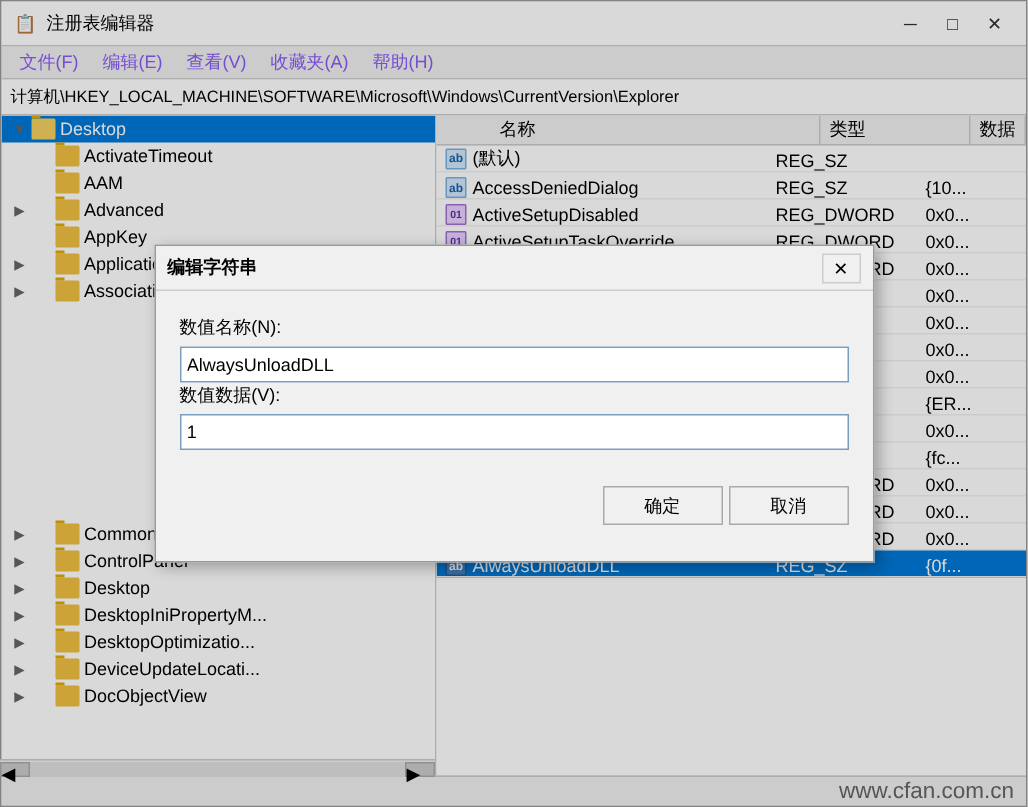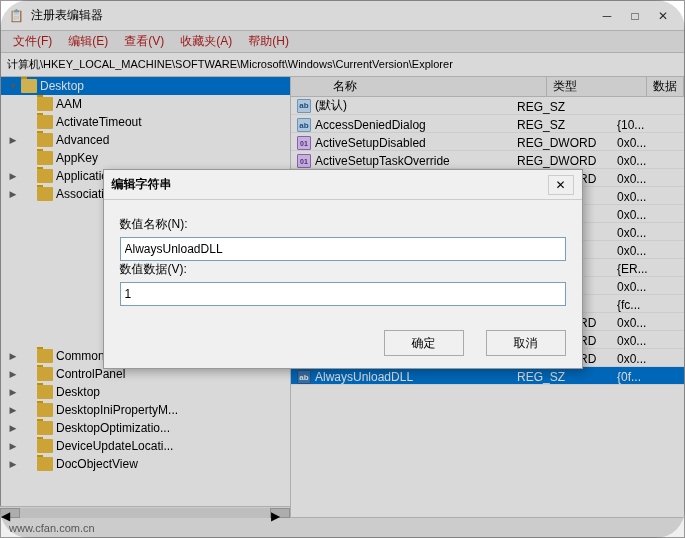--- a/index.html
+++ b/index.html
@@ -73,21 +73,21 @@
       align-items: center;
       padding: 0 4px;
       border-bottom: 1px solid #ccc;
       flex-shrink: 0;
     }
 
     .menu-item {
       padding: 2px 8px;
       cursor: pointer;
       font-size: 12px;
-      color: #b91c1c;
+      color: #8b5cf6;
     }
 
     
     .address-bar {
       background: #fff;
       height: 24px;
       display: flex;
       align-items: center;
       padding: 0 6px;
       border-bottom: 1px solid #ccc;
@@ -247,21 +247,20 @@
     .dialog-overlay {
       position: fixed;
       top: 0; left: 0;
       width: 685px;
       height: 538px;
       background: rgba(0,0,0,0.15);
       display: flex;
       align-items: center;
       justify-content: center;
       z-index: 100;
-      border-radius: 29px;
     }
 
     .dialog {
       background: #f0f0f0;
       border: 1px solid #999;
       box-shadow: 3px 3px 10px rgba(0,0,0,0.3);
       width: 480px;
       display: flex;
       flex-direction: column;
     }
@@ -311,43 +310,44 @@
       padding: 2px 4px;
       font-size: 12px;
       font-family: inherit;
       background: #fff;
       outline: none;
     }
 
     .dialog-footer {
       display: flex;
       justify-content: flex-end;
-      padding: 8px 16px 12px;
-      gap: 22px;
+      padding: 8px 16px 24px;
+      gap: 4px;
     }
 
     .dialog-btn {
       width: 80px;
       height: 26px;
       border: 1px solid #aaa;
       background: #f0f0f0;
       cursor: pointer;
       font-size: 12px;
       font-family: inherit;
     }
 
     .bottom-status {
       height: 20px;
       background: #f0f0f0;
       border-top: 1px solid #ccc;
       display: flex;
       align-items: center;
       padding: 0 8px;
-      font-size: 11px;
+      font-size: 15px;
       color: #666;
+      justify-content: flex-end;
     }
   </style>
 </head>
 <body>
 
 <div class="window">
 
   <div class="title-bar">
     <span class="title-bar-icon">📋</span>
     <span class="title-bar-text">注册表编辑器</span>
@@ -376,27 +376,27 @@
 
       <div class="tree-item selected">
         <span class="tree-arrow">▼</span>
         <span class="folder-icon open"></span>
         <span>Desktop</span>
       </div>
       <div class="tree-item">
         <span class="tree-arrow"></span>
         <span style="width:16px;display:inline-block"></span>
         <span class="folder-icon"></span>
+        <span>ActivateTimeout</span>
+      </div>
+      <div class="tree-item">
+        <span class="tree-arrow"></span>
+        <span style="width:16px;display:inline-block"></span>
+        <span class="folder-icon"></span>
         <span>AAM</span>
-      </div>
-      <div class="tree-item">
-        <span class="tree-arrow"></span>
-        <span style="width:16px;display:inline-block"></span>
-        <span class="folder-icon"></span>
-        <span>ActivateTimeout</span>
       </div>
       <div class="tree-item">
         <span class="tree-arrow">▶</span>
         <span style="width:16px;display:inline-block"></span>
         <span class="folder-icon"></span>
         <span>Advanced</span>
       </div>
       <div class="tree-item">
         <span class="tree-arrow"></span>
         <span style="width:16px;display:inline-block"></span>

